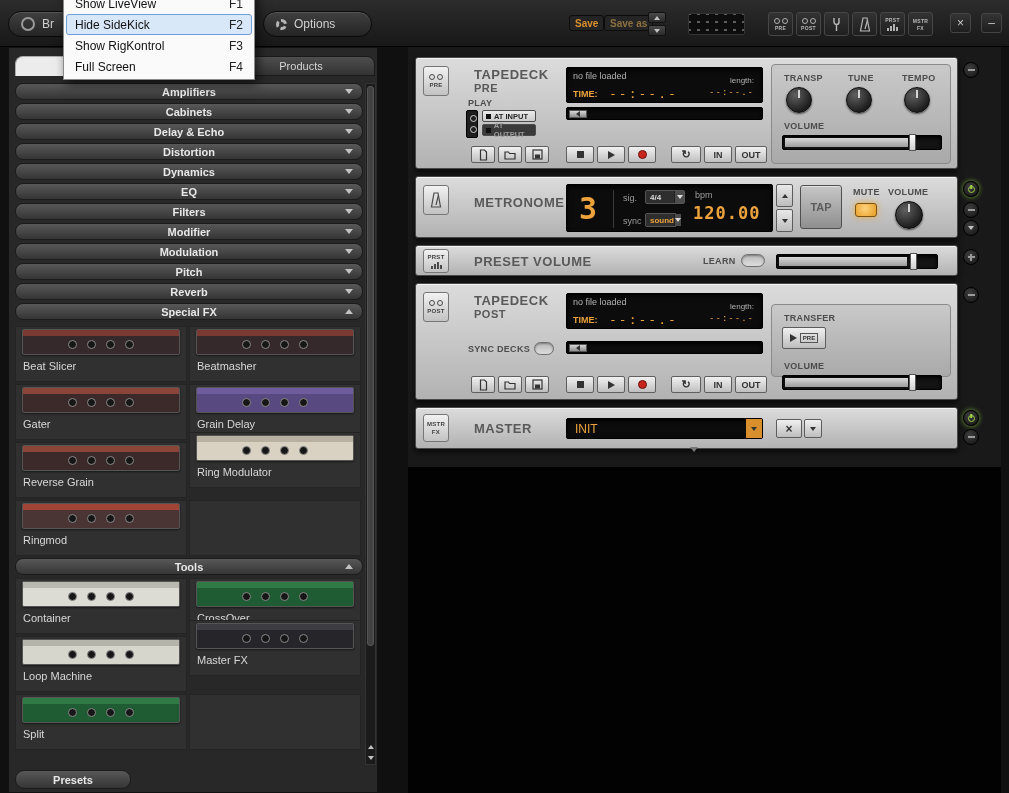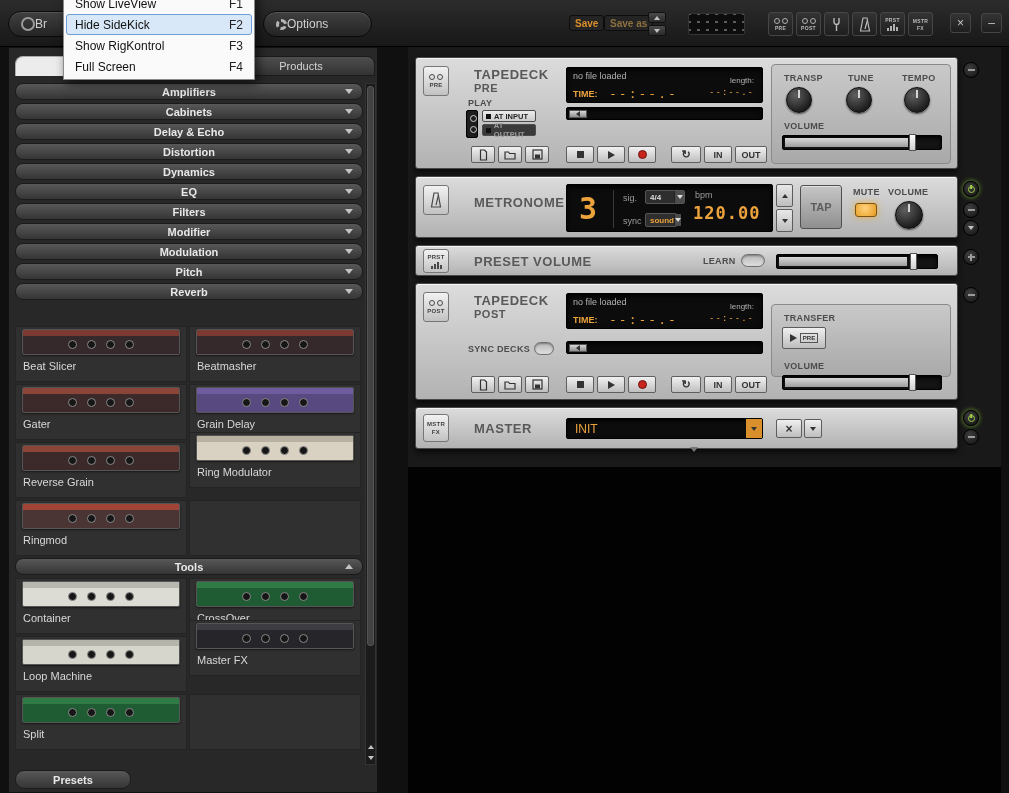--- a/index.html
+++ b/index.html
@@ -4,21 +4,21 @@
 <style>
   * { box-sizing: border-box; margin: 0; padding: 0; }
   body { background:#000; font-family:"Liberation Sans", sans-serif; }
   #app { position:relative; width:1009px; height:793px; background:#101010; overflow:hidden; }
 
   
   .topbar { position:absolute; left:0; top:0; width:1009px; height:47px;
     background:linear-gradient(#2c2c2c,#181818); border-bottom:1px solid #000; }
   .pill { position:absolute; height:26px; border-radius:13px; border:1px solid #0a0a0a;
     background:linear-gradient(#404040,#242424); color:#cfcfcf; font-size:12px;
-    display:flex; align-items:center; padding:0 12px;
+    display:flex; align-items:center; gap:7px; padding:0 12px;
     box-shadow: inset 0 1px 0 rgba(255,255,255,.12); }
   .pill-circle { width:14px; height:14px; border-radius:50%; border:2px solid #9a9a9a; }
   .gear { width:11px; height:11px; border:3px dashed #b5b5b5; border-radius:50%; }
   .savebtn { position:absolute; height:16px; border-radius:3px; background:#242424; border:1px solid #0c0c0c;
     color:#d98f2b; font-size:10px; font-weight:bold; display:flex; align-items:center; justify-content:center; padding:0 5px; }
   .savebtn.dim { color:#8d7040; }
   .spinner { position:absolute; width:18px; height:24px; display:flex; flex-direction:column; gap:2px; }
   .spin-btn { flex:1; background:linear-gradient(#4a4a4a,#2a2a2a); border:1px solid #111; border-radius:2px;
     display:flex; align-items:center; justify-content:center; }
   .dotpanel { position:absolute; left:688px; top:13px; width:57px; height:22px; background:#0d0d0d;
@@ -276,20 +276,24 @@
         <span class="chev tri-dn"></span>
       </div>
     <div class="cat-row" style="top:215px;">
         <span>Pitch</span>
         <span class="chev tri-dn"></span>
       </div>
     <div class="cat-row" style="top:235px;">
         <span>Reverb</span>
         <span class="chev tri-dn"></span>
       </div>
+    <div class="cat-row" style="top:255px;">
+        <span>Special FX</span>
+        <span class="chev tri-up"></span>
+      </div>
 
     <div class="cell" style="left:6px; top:278px;">
       <div class="thumb" style="background: rgb(53, 41, 43);">
         <div class="strip" style="background: rgb(122, 58, 50);"></div>
         <div class="tknobs">
             <i></i>
             <i></i>
             <i></i>
             <i></i>
           </div>

